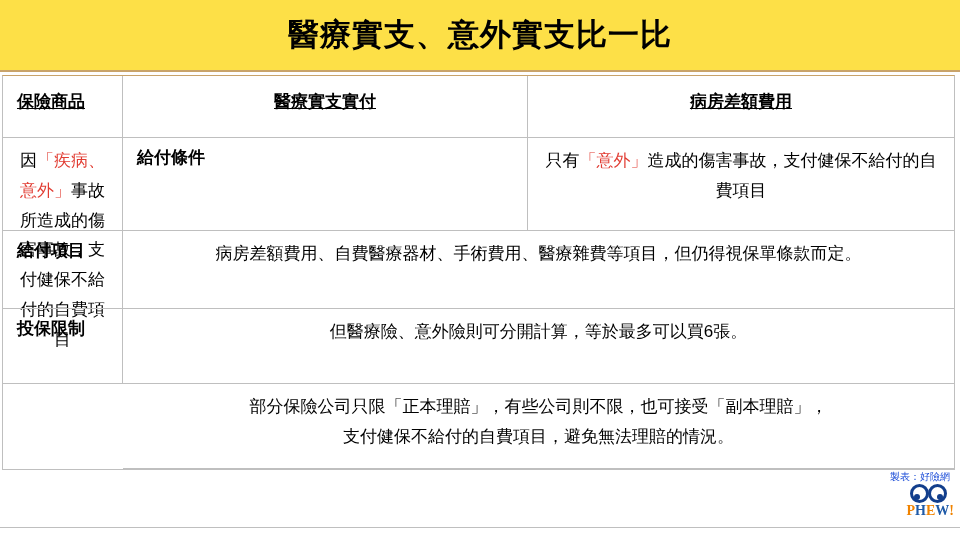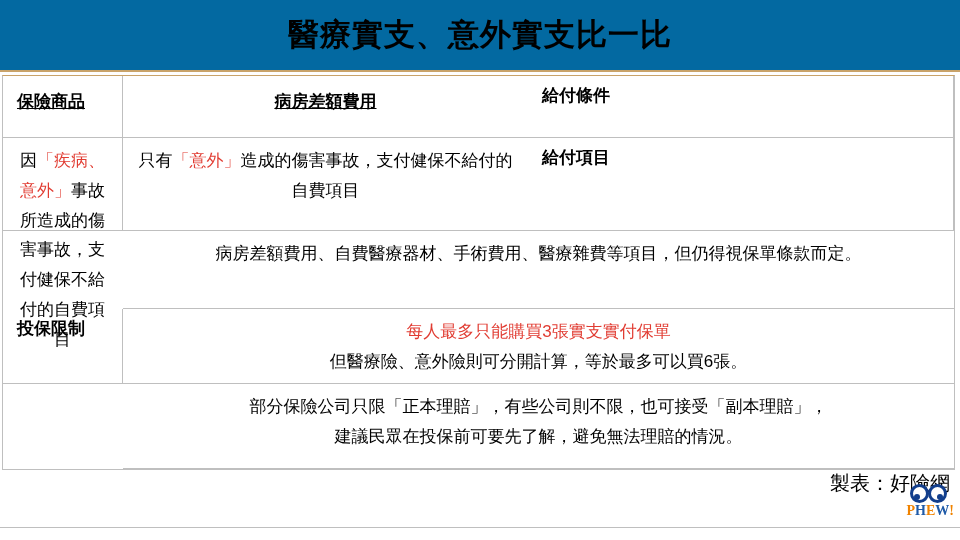--- a/index.html
+++ b/index.html
@@ -7,21 +7,21 @@
     position:relative;
     width:960px;height:540px;
     background:#ffffff;
     font-family:"Liberation Sans","DejaVu Sans",sans-serif;
     color:#000;
     overflow:hidden;
   }
   
   .banner{
     position:absolute;left:0;top:0;width:960px;height:70px;
-    background:#0369a1;
+    background:#fde047;
     border-bottom:2px solid #C9A36A;
     display:flex;align-items:center;justify-content:center;
   }
   .banner h1{
     margin:0;font-size:31px;font-weight:bold;color:#000;
     letter-spacing:1px;
   }
   
   .cmp-table{
     position:absolute;left:2px;top:75px;width:953px;
@@ -49,21 +49,21 @@
     font-weight:bold;text-align:center;padding-top:14px;text-decoration:underline;
   }
   .body-cell{
     text-align:center;line-height:1.75;
   }
   .merged{grid-column:2 / 4;}
   .red{color:#E13C32;}
   
   .credit{
     position:absolute;right:10px;top:470px;
-    font-size:20px;color:#000000;
+    font-size:10px;color:#1d4ed8;
   }
   .bottom-rule{
     position:absolute;left:0;top:527px;width:960px;height:0;
     border-top:1px solid #BFBFBF;
   }
   
   .logo{
     position:absolute;right:6px;top:484px;width:56px;
     display:flex;flex-direction:column;align-items:flex-end;
     z-index:2;
@@ -93,42 +93,42 @@
 
 <div class="slide">
 
   <div class="banner">
     <h1>醫療實支、意外實支比一比</h1>
   </div>
 
   <div class="cmp-table">
 
     <div class="cell head-cell label-cell" style="text-align:left;">保險商品</div>
+    <div class="cell head-cell">醫療實支實付</div>
     <div class="cell head-cell rightmost">病房差額費用</div>
 
-    <div class="cell label-cell">給付條件</div>
     <div class="cell body-cell">
       <span>因</span><span class="red">「疾病、意外」</span><span>事故所造成的傷害事故，支付健保不給付的自費項目</span>
     </div>
+    <div class="cell label-cell">給付條件</div>
     <div class="cell body-cell rightmost">
       <span>只有</span><span class="red">「意外」</span><span>造成的傷害事故，支付健保不給付的自費項目</span>
     </div>
 
     <div class="cell label-cell">給付項目</div>
     <div class="cell body-cell merged rightmost">病房差額費用、自費醫療器材、手術費用、醫療雜費等項目，但仍得視保單條款而定。</div>
 
     <div class="cell label-cell">投保限制</div>
     <div class="cell body-cell merged rightmost">
-      <div class="red">每人最多只能購買3張實支實付保單</div>
       <div>但醫療險、意外險則可分開計算，等於最多可以買6張。</div>
     </div>
 
     <div class="cell body-cell merged rightmost">
       <div>部分保險公司只限「正本理賠」，有些公司則不限，也可接受「副本理賠」，</div>
-      <div>建議民眾在投保前可要先了解，避免無法理賠的情況。</div>
+      <div>支付健保不給付的自費項目，避免無法理賠的情況。</div>
     </div>
 
   </div>
 
   <div class="credit">製表：好險網</div>
 
   <div class="bottom-rule"></div>
 
   <div class="logo">
     <div class="eyes">

